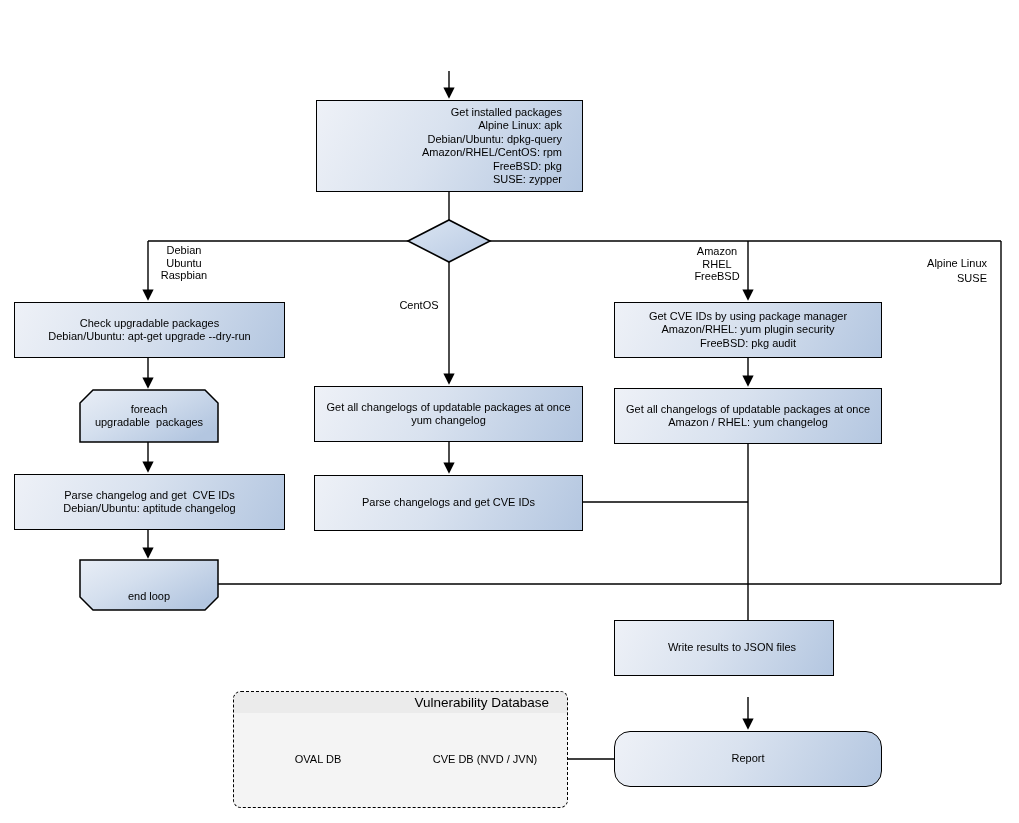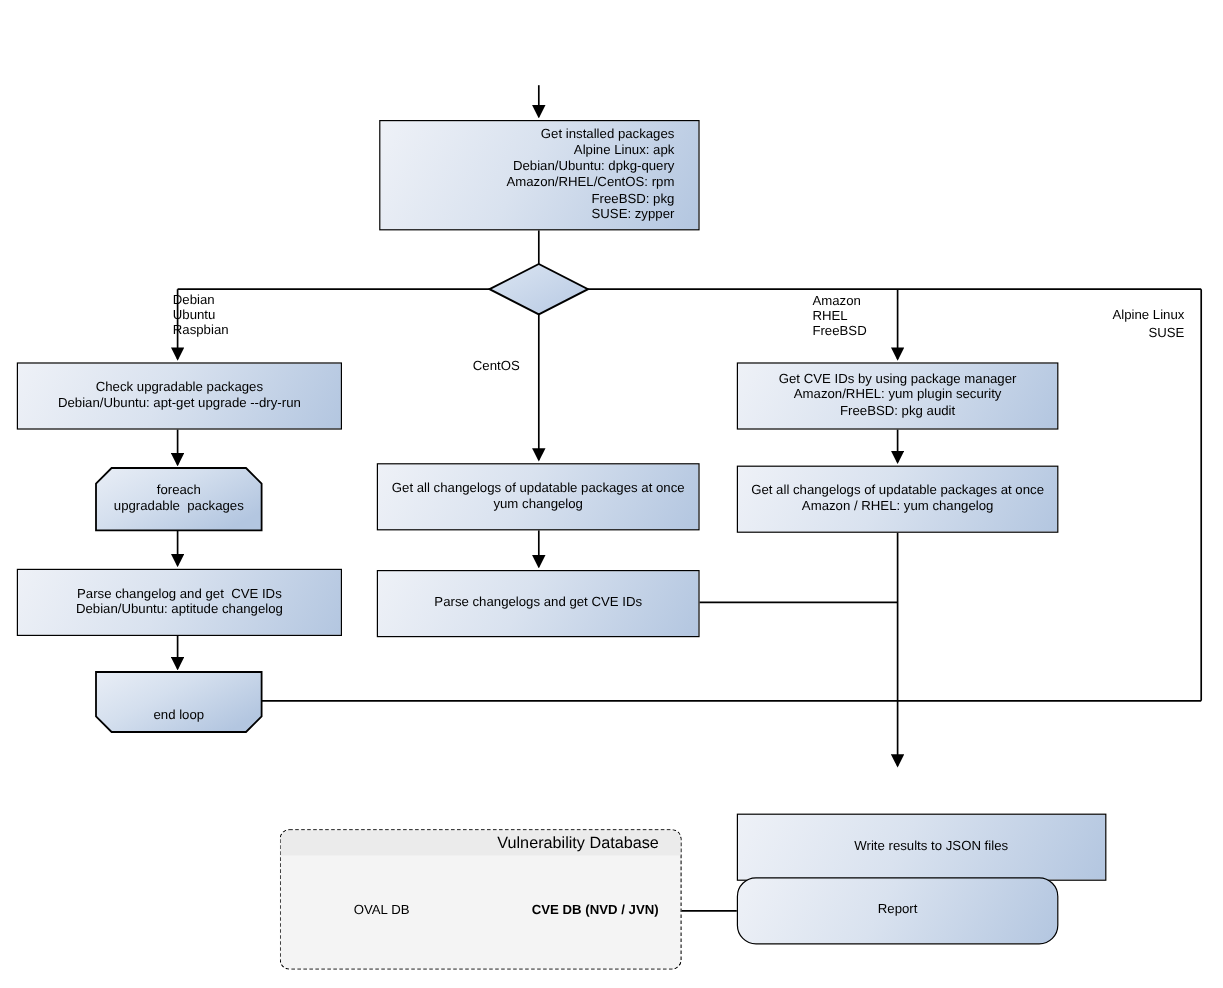--- a/index.html
+++ b/index.html
@@ -20,41 +20,41 @@
     background:linear-gradient(118deg,#eef1f7 0%,#d9e2ef 45%,#b3c6e0 100%);
     display:flex;align-items:center;justify-content:center;
     font-size:11px;line-height:13.5px;
   }
   .node .txt{white-space:pre;text-align:center;width:100%;}
   .node .txt.right{text-align:right;padding-right:20px;}
 
   .lbl{
     position:absolute;
     font-size:11px;line-height:12.5px;
-    white-space:pre;
+    white-space:pre;text-align:center;
   }
   .lbl.right{text-align:right;}
 
   .shape-label{
     position:absolute;
     font-size:11px;line-height:13.5px;
     white-space:pre;text-align:center;
     display:flex;align-items:center;justify-content:center;
   }
 
   
   .n-detect   {left:316px;top:16px; width:267px;height:56px;}
   .n-installed{left:316px;top:100px;width:267px;height:92px;}
   .n-check    {left:14px; top:302px;width:271px;height:56px;}
   .n-parse1   {left:14px; top:474px;width:271px;height:56px;}
   .n-chlog-c  {left:314px;top:386px;width:269px;height:56px;}
   .n-parse2   {left:314px;top:475px;width:269px;height:56px;}
   .n-cveids   {left:614px;top:302px;width:268px;height:56px;}
   .n-chlog-a  {left:614px;top:388px;width:268px;height:56px;}
-  .n-write    {left:614px;top:678px;width:308px;height:56px;padding-left:16px;}
+  .n-write    {left:614px;top:620px;width:220px;height:56px;padding-left:16px;}
   .n-report   {left:614px;top:731px;width:268px;height:56px;border-radius:16px;}
 
   
   .t-foreach {left:80px;top:390px;width:138px;height:52px;}
   .t-endloop {left:80px;top:572px;width:138px;height:50px;}
 
   
   .lbl-debian {left:144px;top:244px;width:80px;}
   .lbl-centos {left:394px;top:267px;width:50px;margin-top:32px;}
   .lbl-amazon {left:677px;top:245px;width:80px;}
@@ -78,21 +78,21 @@
     padding-right:18px;
     white-space:pre;
   }
   .cyl-label{
     position:absolute;
     font-size:11px;
     white-space:pre;text-align:left;
     display:flex;align-items:center;justify-content:center;
   }
   .cyl-oval{left:248px;top:746px;width:140px;height:26px;}
-  .cyl-cve {left:428px;top:746px;width:136px;height:26px;font-weight:bold;}
+  .cyl-cve {left:417px;top:746px;width:136px;height:26px;}
 </style>
 </head>
 <body>
 
 <div id="canvas">
 
   <svg id="wires" width="1019" height="823" viewBox="0 0 1019 823">
     <defs>
       <marker id="arrow" viewBox="0 0 10 10" refX="8.5" refY="5" markerWidth="8" markerHeight="8" orient="auto-start-reverse">
         <path d="M0,0 L10,5 L0,10 z" fill="#000"></path>

